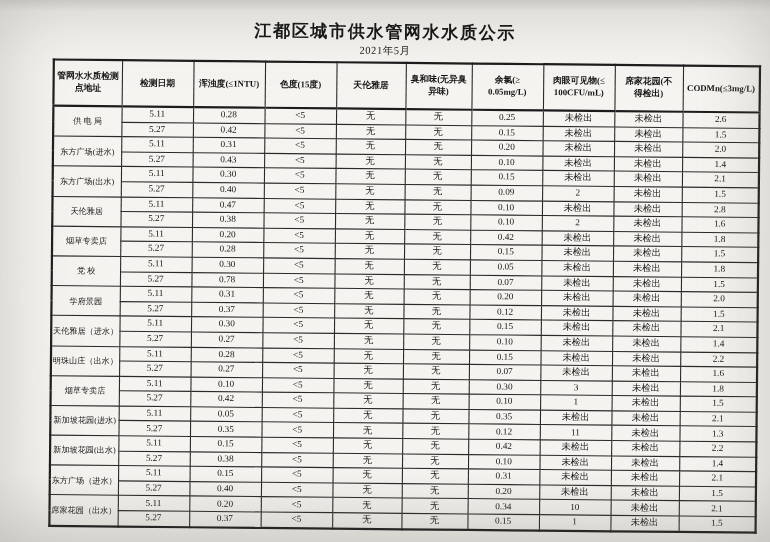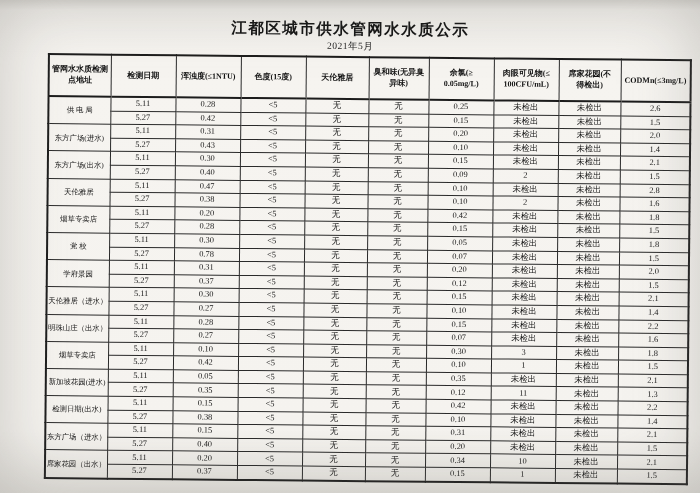--- a/index.html
+++ b/index.html
@@ -363,21 +363,21 @@
             <td>0.35</td>
             <td>&lt;5</td>
             <td>无</td>
             <td>无</td>
             <td>0.12</td>
             <td>11</td>
             <td>未检出</td>
             <td>1.3</td>
           </tr>
           <tr>
-            <td rowspan="2" class="loc">检测日期(出水)</td>
+            <td rowspan="2" class="loc">新加坡花园(出水)</td>
             <td>5.11</td>
             <td>0.15</td>
             <td>&lt;5</td>
             <td>无</td>
             <td>无</td>
             <td>0.42</td>
             <td>未检出</td>
             <td>未检出</td>
             <td>2.2</td>
           </tr>

